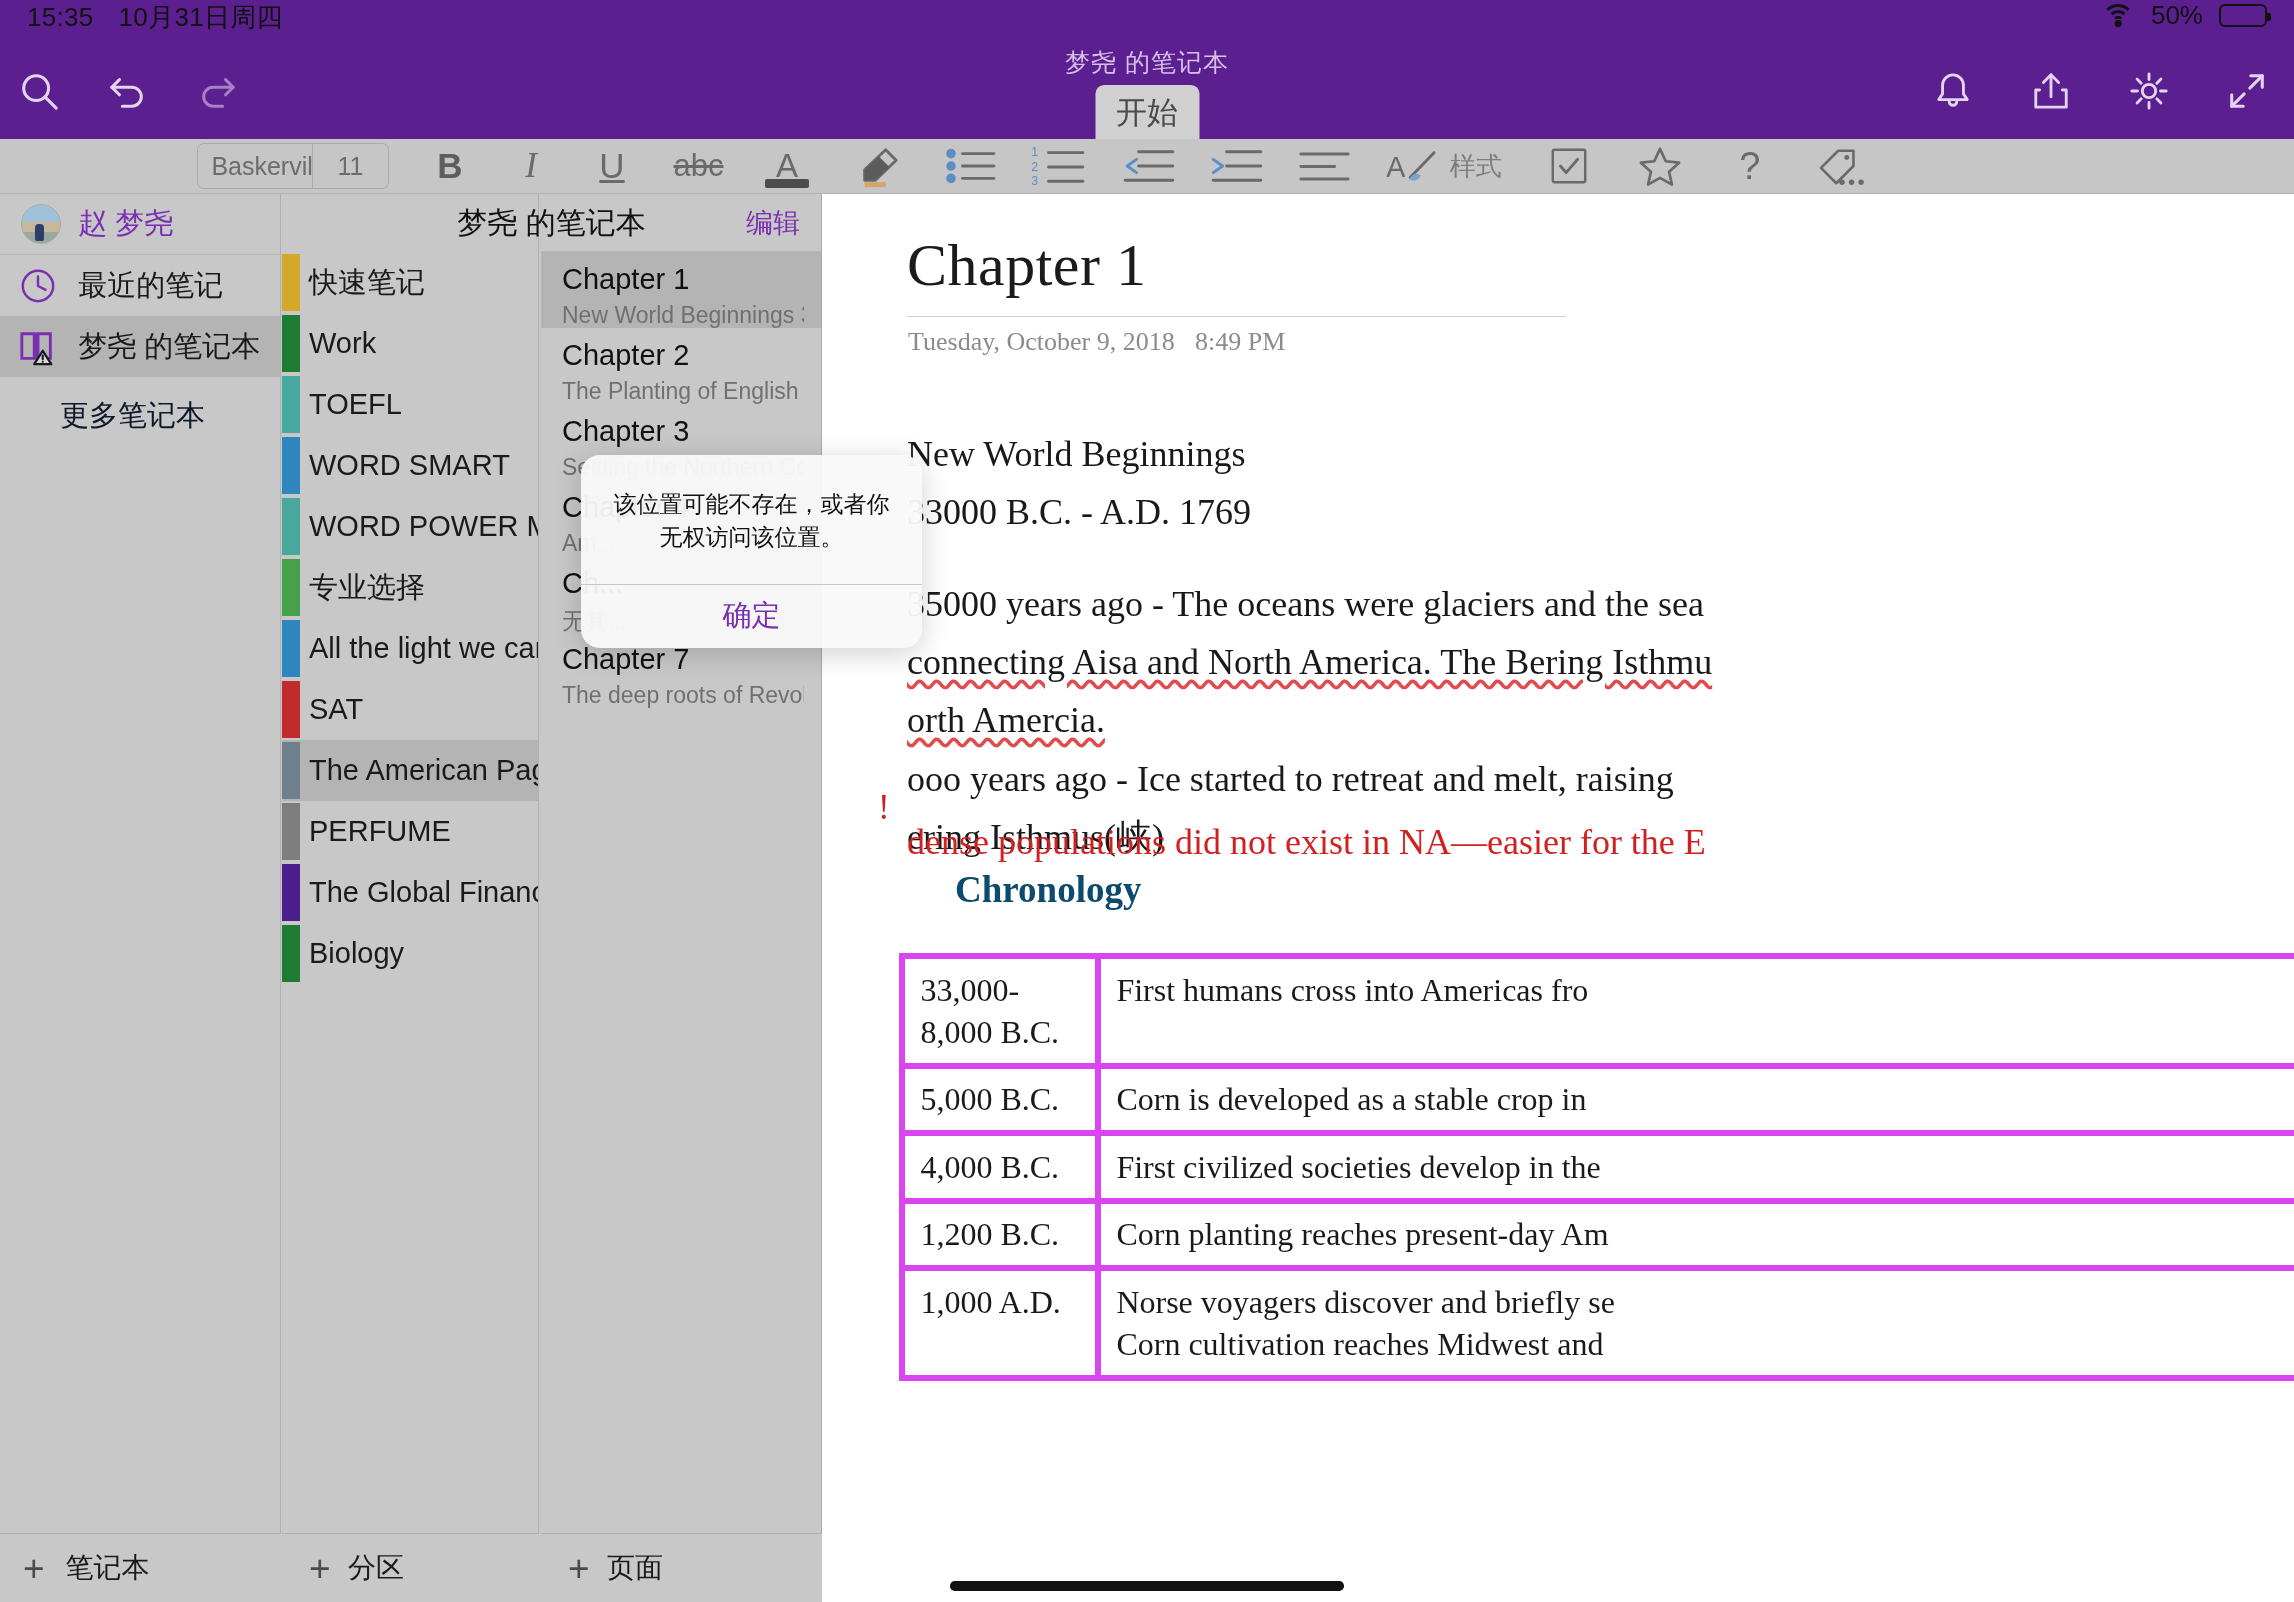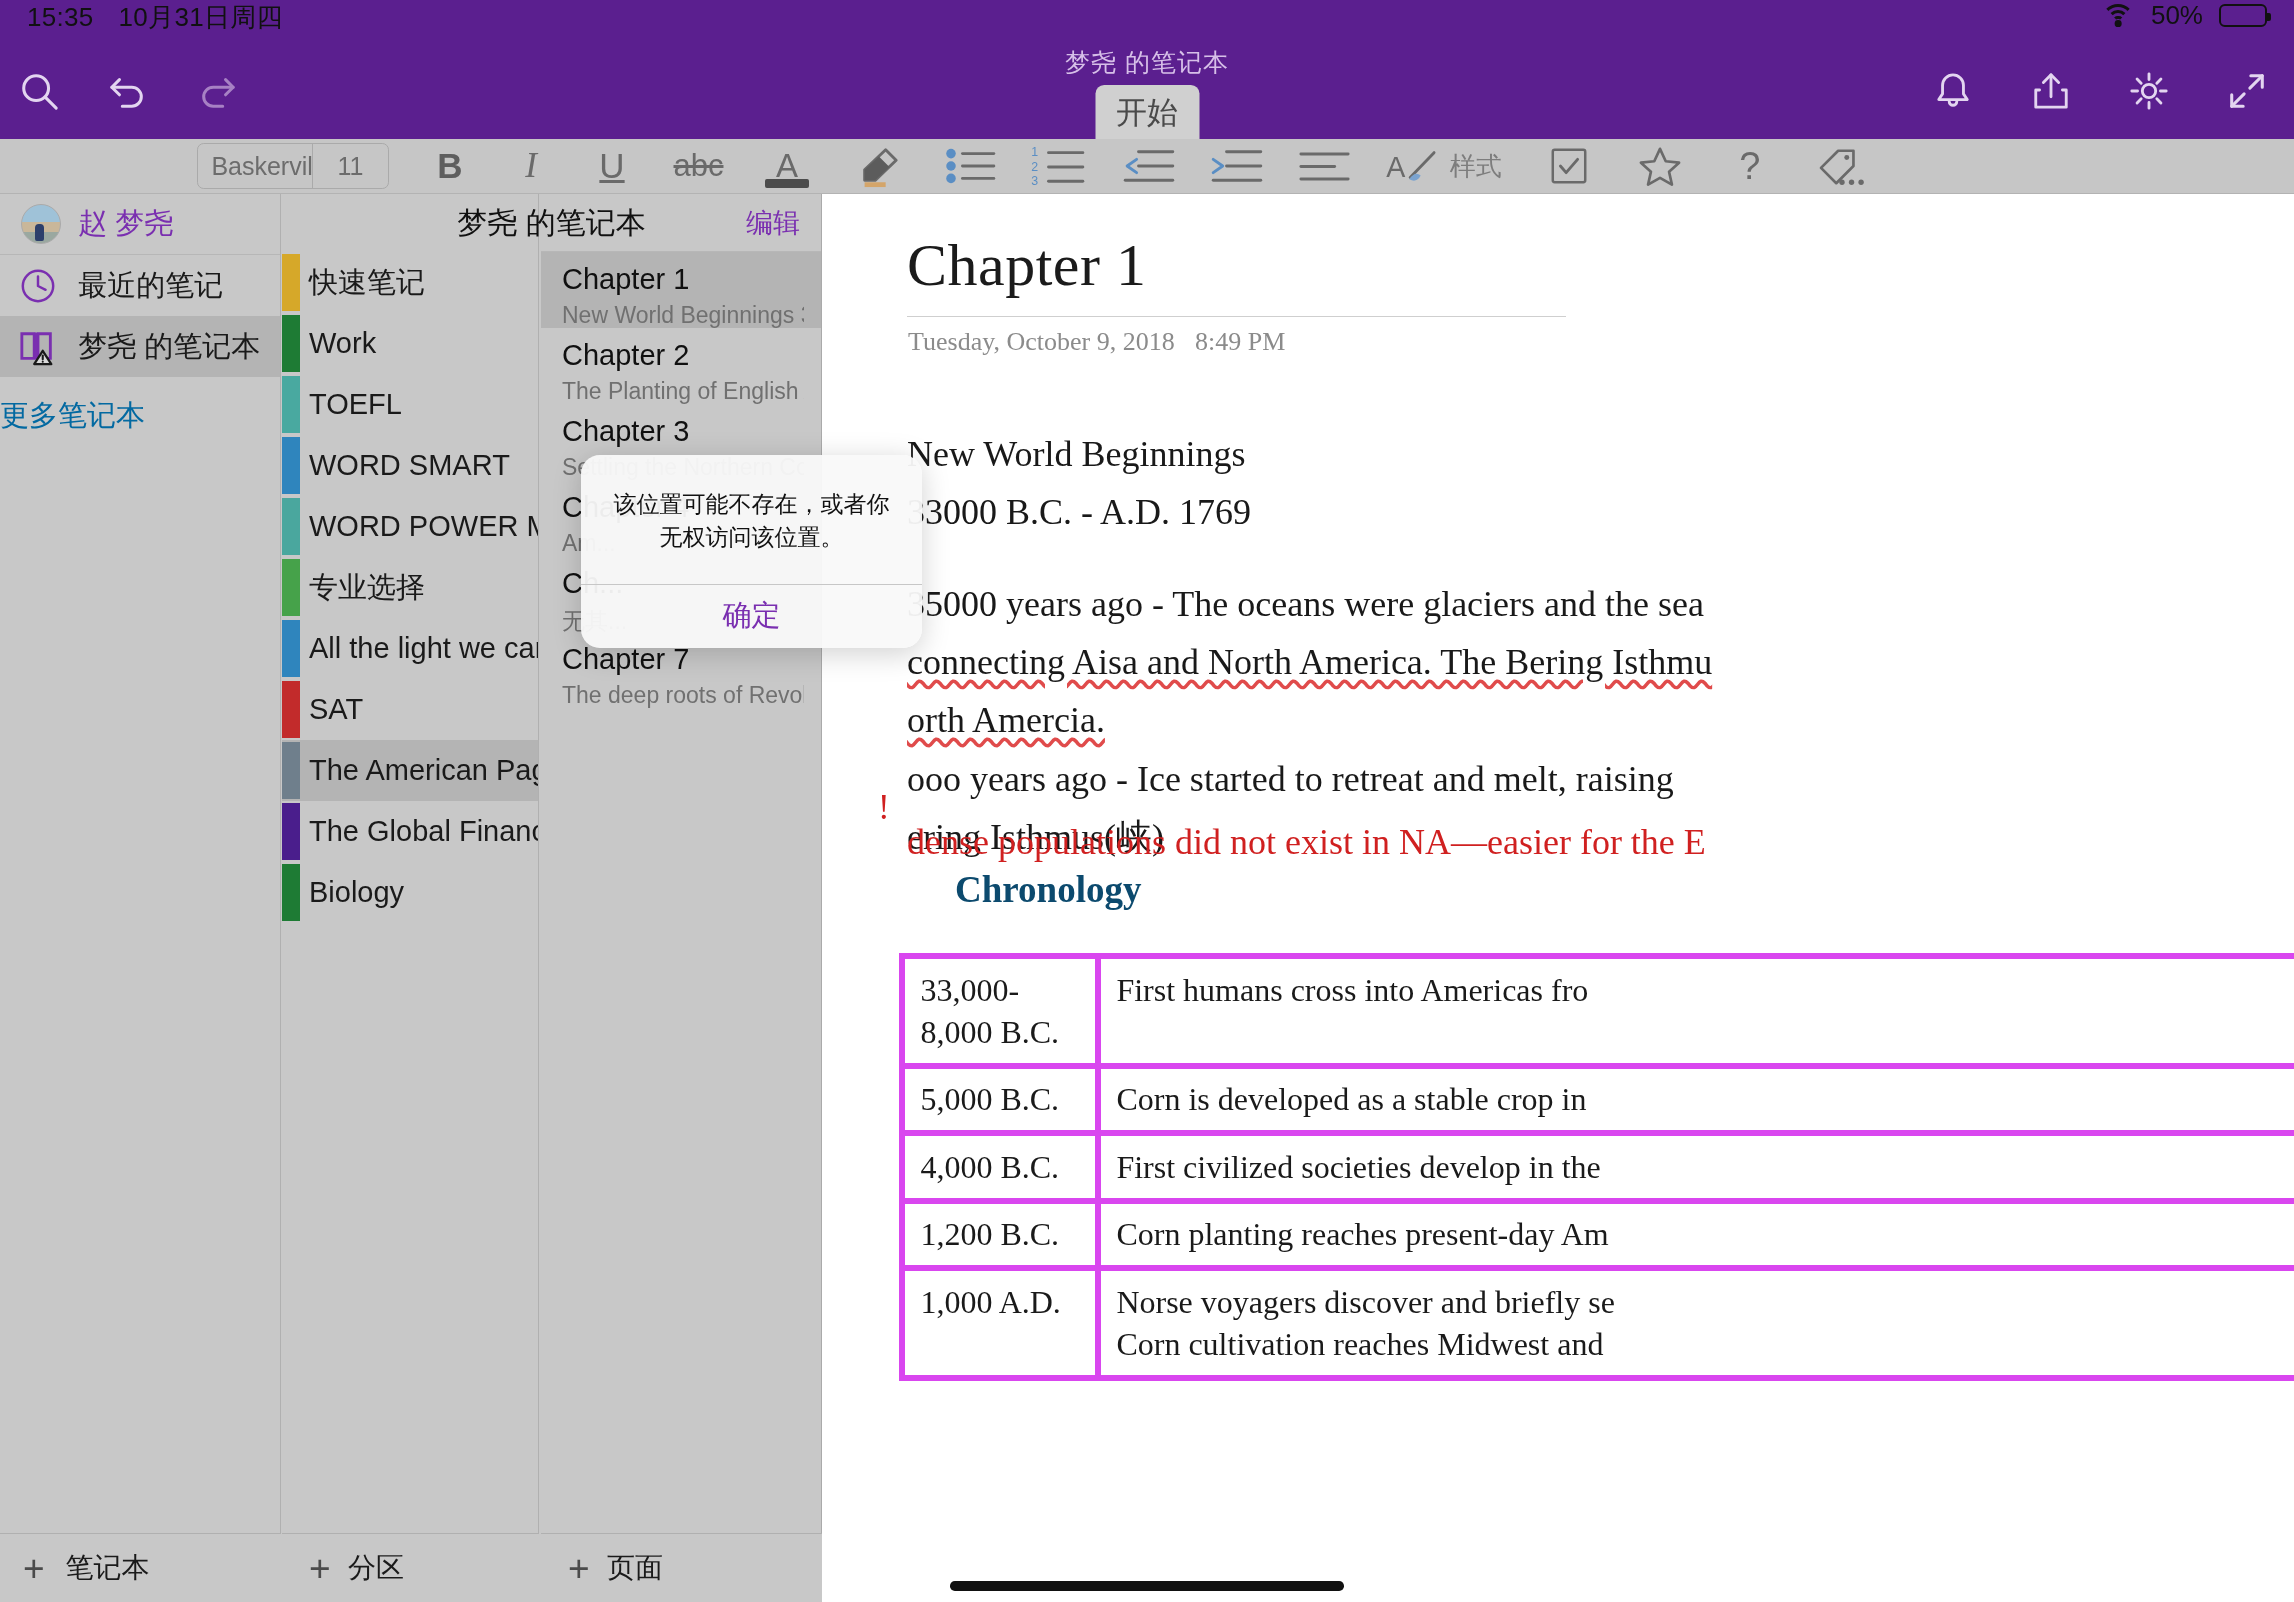--- a/index.html
+++ b/index.html
@@ -90,21 +90,21 @@
   }
   .avatar::after { content:""; position:absolute; left: 13.4px; top: 19px; width: 8.6px; height: 17.3px;
       background: #2c3f6b; border-radius: 3.8px 3.8px 1.9px 1.9px; }
   .account-name { color: #7a2fb0; font-size: 29px; }
   .sb-item {
     height: 61px; display: flex; align-items: center; gap: 19px; padding-left: 17.3px;
     font-size: 29px; color: #1a1a1a;
   }
   .sb-item.selected { background: #b4b4b4; }
   .sb-icon { width: 42px; height: 42px; display:flex; align-items:center; justify-content:center; color: #7a2fb0; flex: none;}
-  .sb-more { font-size: 29px; color: #0369a1; margin-top: 19px; }
+  .sb-more { padding-left: 60px; font-size: 29px; color: #0f172a; margin-top: 19px; }
   .sb-footer {
     position: absolute; bottom: 0; left: 0; width: 281px; height: 69px;
     border-top: 1px solid #b0b0b0; display: flex; align-items: center; gap: 21px;
     padding-left: 23px; font-size: 28px; color: #1a1a1a; background: #c8c8c8;
   }
   .plus { font-size: 37px; color: #4b4b4b; line-height: 1; font-weight: 300;}
 
   
   .sections {
     position: absolute; top: 194px; left: 282px; width: 257px; height: 1408px;
@@ -468,20 +468,24 @@
           <span class="sec-tab" style="background:#2f85bd"></span>
           <span>All the light we cann...</span>
         </div>
       <div class="sec-item">
           <span class="sec-tab" style="background:#c22b2b"></span>
           <span>SAT</span>
         </div>
       <div class="sec-item selected">
           <span class="sec-tab" style="background:#6f7f8c"></span>
           <span>The American Page...</span>
+        </div>
+      <div class="sec-item">
+          <span class="sec-tab" style="background:#7e7e7e"></span>
+          <span>PERFUME</span>
         </div>
       <div class="sec-item">
           <span class="sec-tab" style="background:#4a1e8c"></span>
           <span>The Global Financial...</span>
         </div>
       <div class="sec-item">
           <span class="sec-tab" style="background:#1e7b34"></span>
           <span>Biology</span>
         </div>
     </div>

